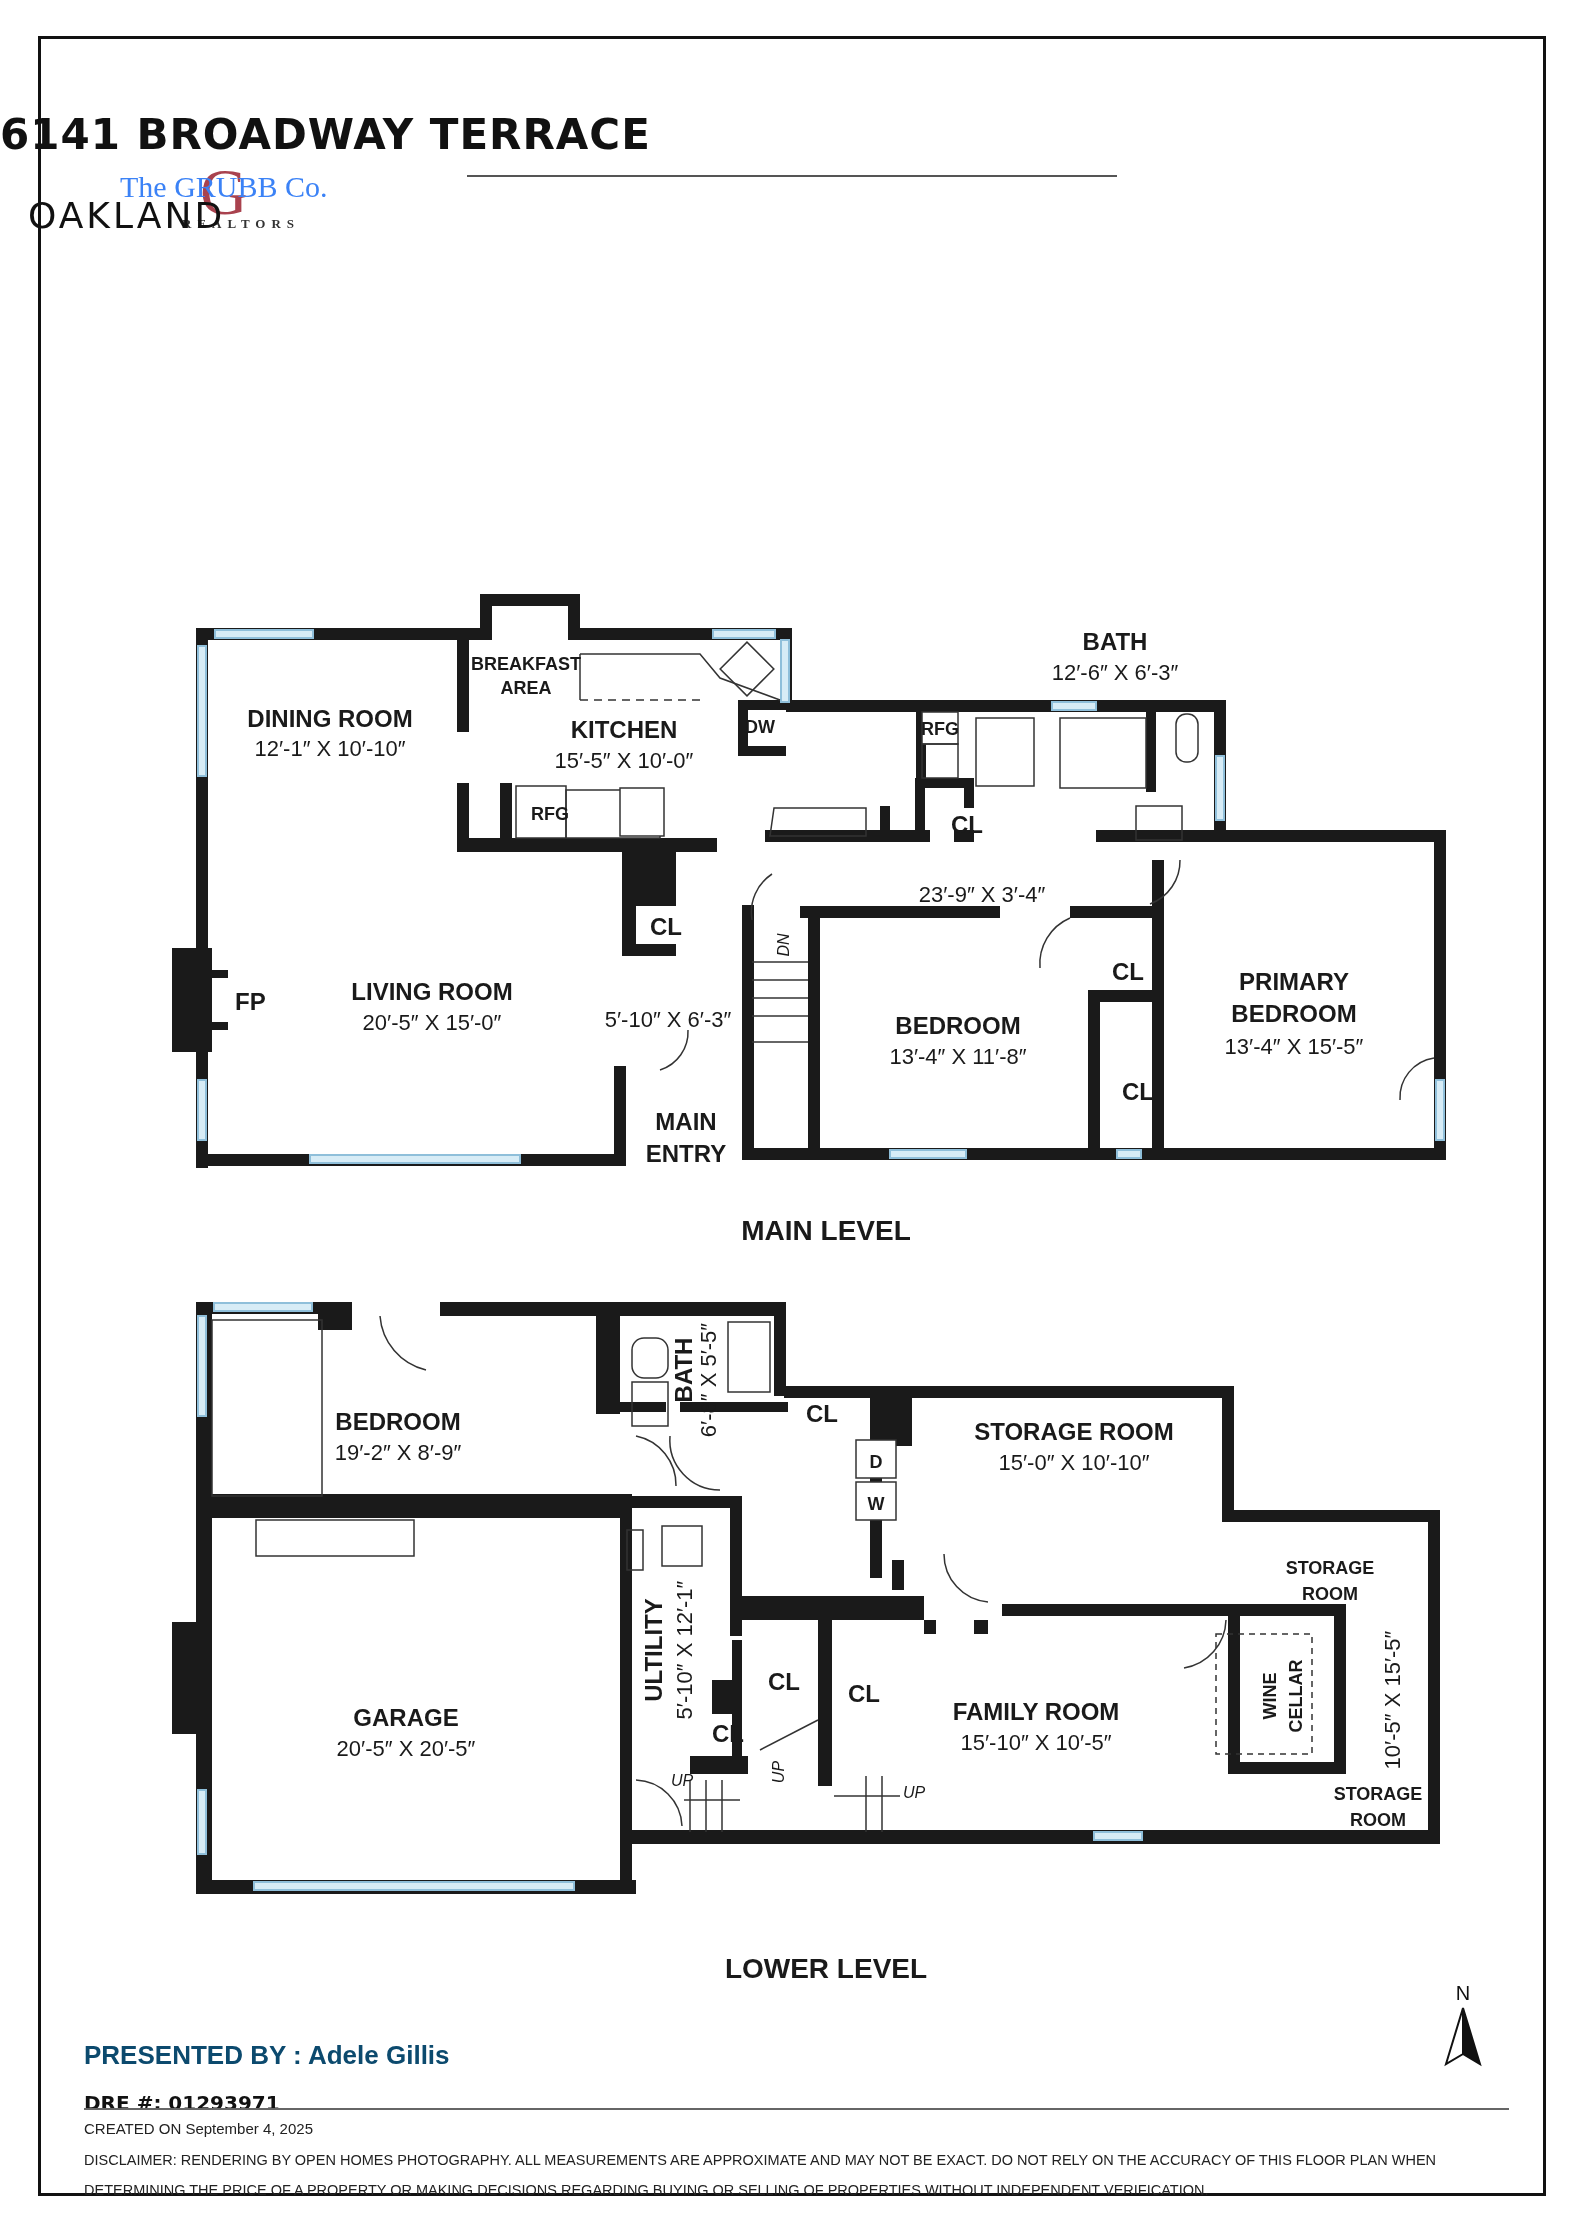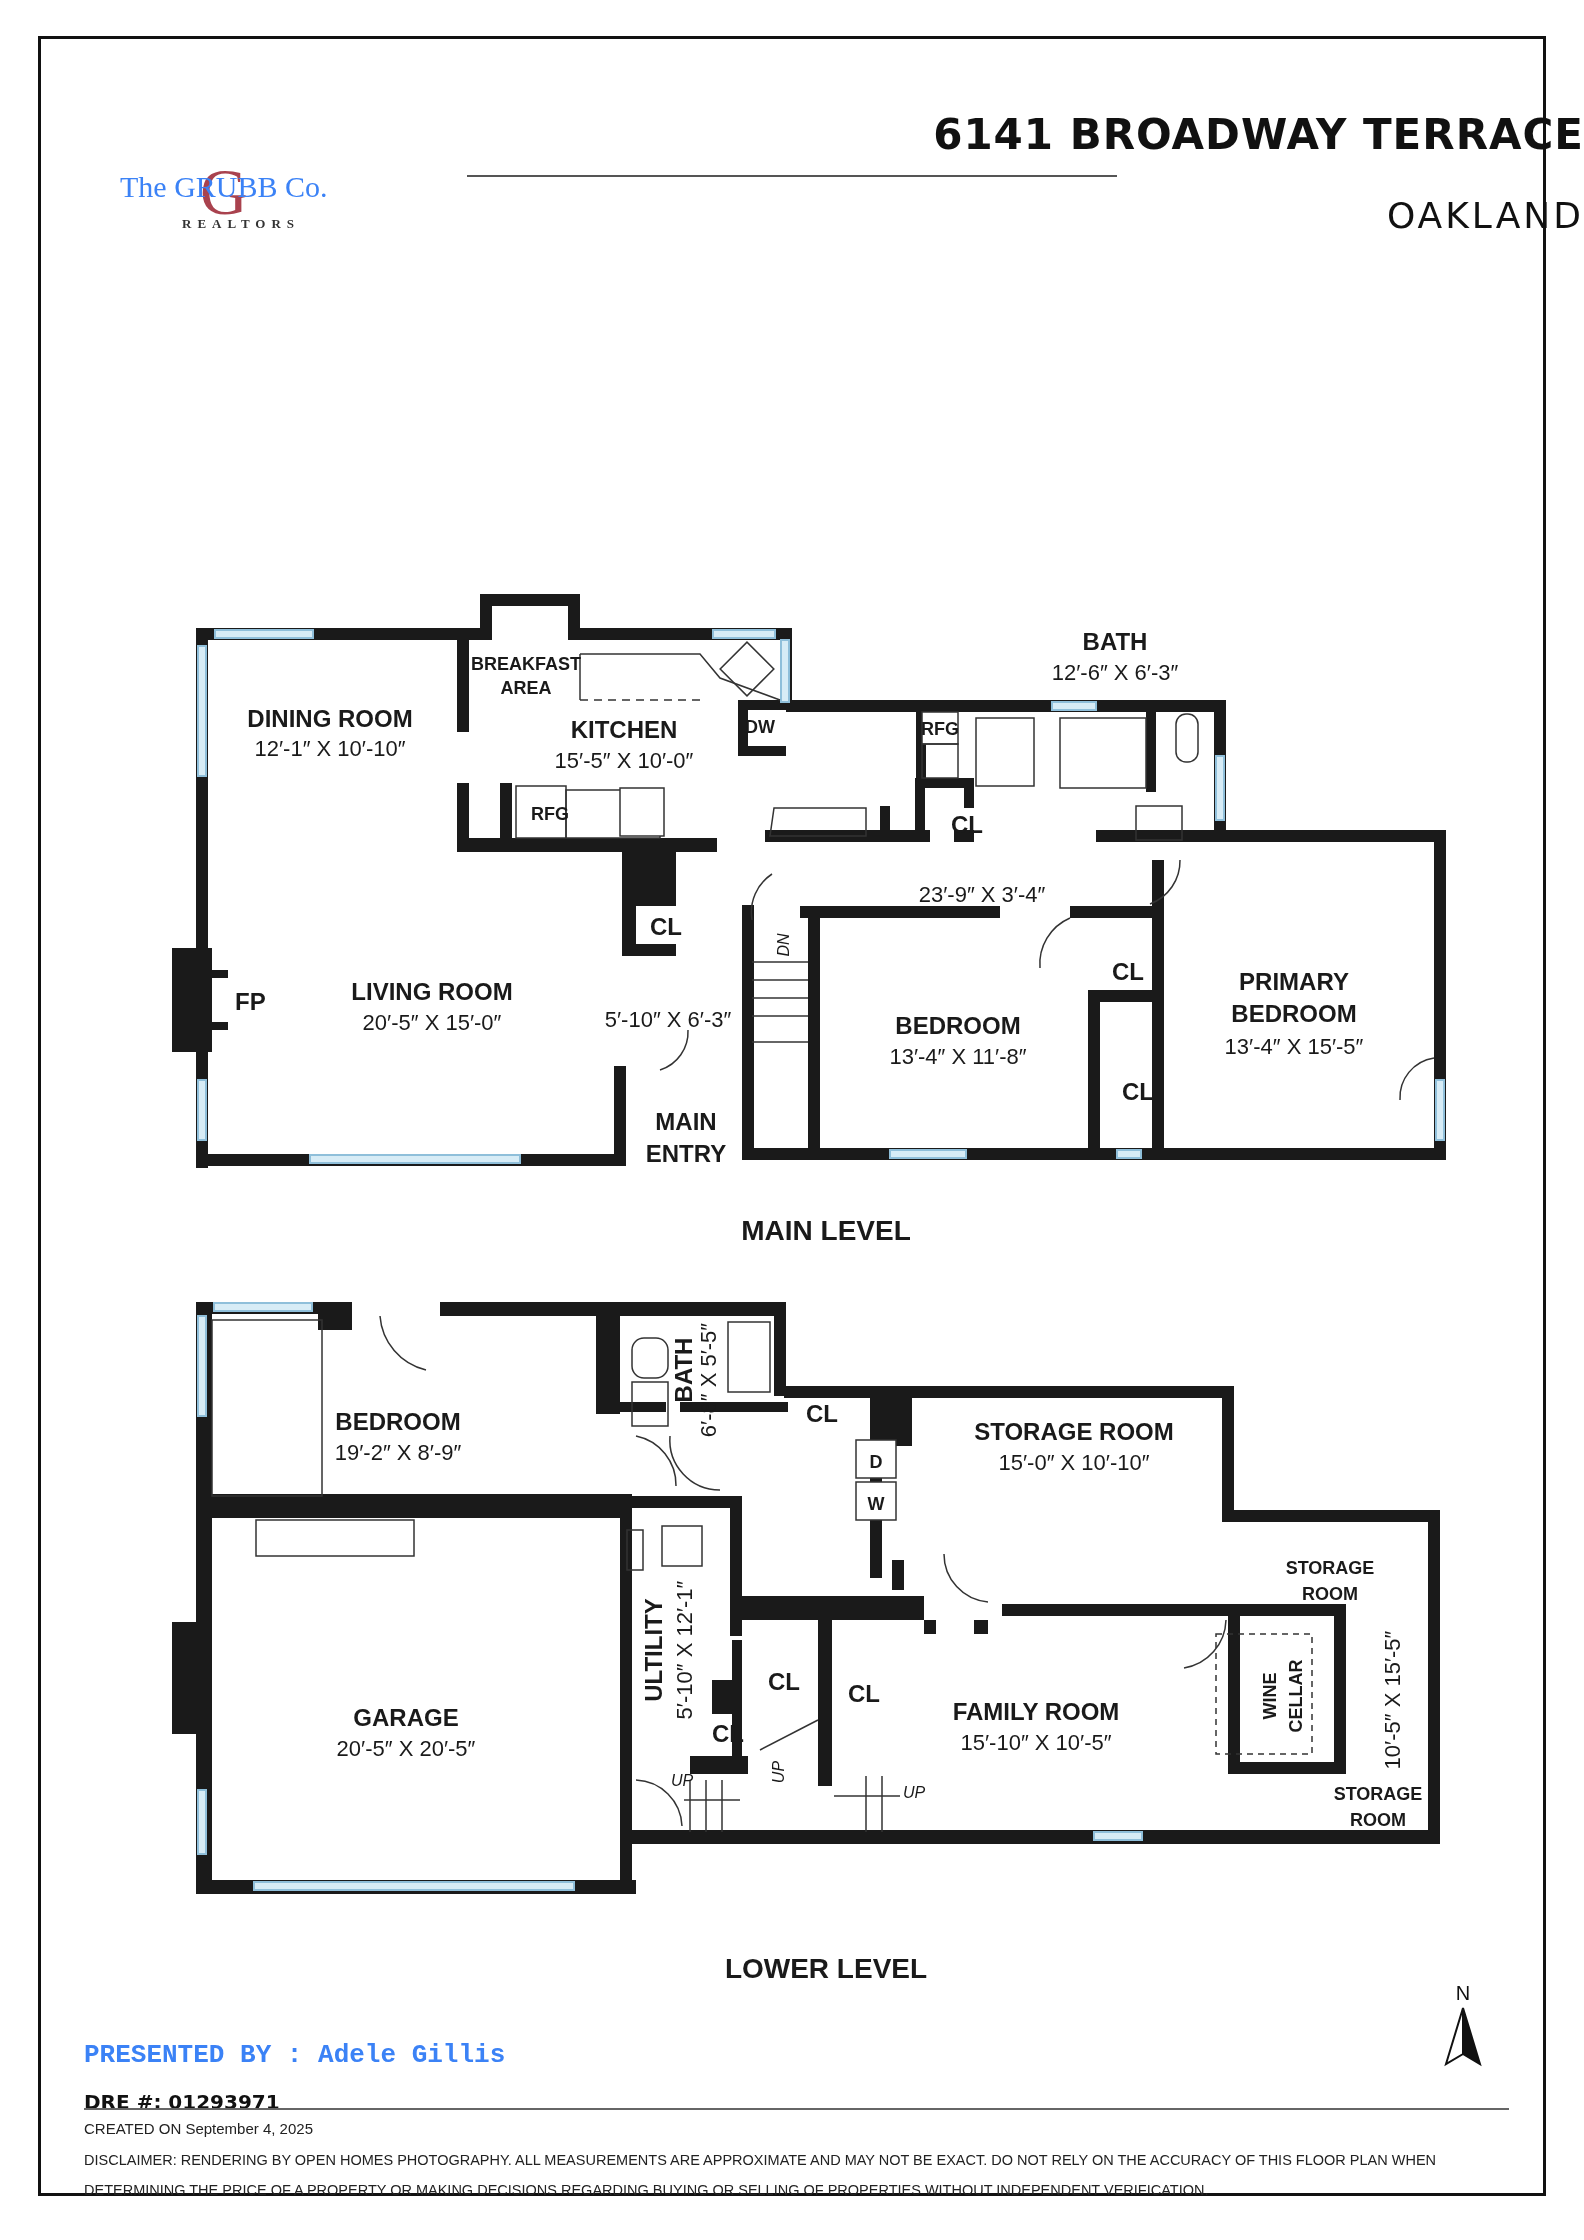--- a/index.html
+++ b/index.html
@@ -1,33 +1,33 @@
 <!DOCTYPE html>
 <html><head>
 <meta charset="utf-8">
 <style>
   html,body{margin:0;padding:0;background:#fff;}
   body{width:1584px;height:2240px;position:relative;overflow:hidden;font-family:"Liberation Sans",sans-serif;}
   .frame{position:absolute;left:38px;top:36px;width:1508px;height:2160px;border:3px solid #111;box-sizing:border-box;}
-  .title{position:absolute;left:0;width:1584px;top:110px;text-align:right;}
+  .title{position:absolute;left:0;width:1584px;top:110px;text-align:left;}
   .title h1{margin:0;font-family:"DejaVu Sans",sans-serif;font-weight:bold;font-size:42px;letter-spacing:1px;color:#111;}
   .title .rule{width:650px;height:2px;background:#555;margin:16px auto 18px auto;}
   .title .city{font-family:"DejaVu Sans",sans-serif;font-size:36px;letter-spacing:3px;color:#111;margin-left:28px;}
   .logo{position:absolute;left:120px;top:160px;width:230px;height:70px;}
   .logo .main{font-family:"Liberation Serif",serif;font-size:30px;color:#3b82f6;position:absolute;left:0;top:10px;white-space:nowrap;}
   .logo .g{font-family:"Liberation Serif",serif;font-size:66px;color:#9b2230;position:absolute;left:80px;top:-6px;opacity:.85;}
   .logo .sub{font-family:"Liberation Serif",serif;font-size:13px;letter-spacing:6px;color:#333;position:absolute;left:62px;top:56px;font-weight:bold;}
   svg.plan{position:absolute;left:0;top:0;}
   .rl{font-family:"Liberation Sans",sans-serif;font-weight:bold;fill:#1a1a1a;font-size:24px;}
   .rd{font-family:"Liberation Sans",sans-serif;fill:#1a1a1a;font-size:22px;}
   .sm{font-family:"Liberation Sans",sans-serif;font-weight:bold;fill:#1a1a1a;font-size:18px;}
   .it{font-family:"Liberation Sans",sans-serif;font-style:italic;fill:#1a1a1a;font-size:16px;}
   .lvl{font-family:"Liberation Sans",sans-serif;font-weight:bold;fill:#1a1a1a;font-size:28px;}
   .footer{position:absolute;left:84px;top:2040px;}
-  .presented{font-family:Liberation Mono, monospace;font-weight:bold;font-size:26px;color:#3b82f6;}
+  .presented{font-family:Liberation Sans, sans-serif;font-weight:bold;font-size:26px;color:#0c4a6e;}
   .dre{font-family:"DejaVu Sans",sans-serif;font-weight:bold;font-size:20px;color:#111;margin-top:20px;}
   .frule{position:absolute;left:84px;top:2108px;width:1425px;height:2px;background:#666;}
   .created{position:absolute;left:84px;top:2120px;font-size:15px;color:#222;}
   .disc{position:absolute;left:84px;top:2145px;width:1440px;font-size:14.5px;color:#222;line-height:30px;}
   .north{position:absolute;left:1438px;top:1984px;width:50px;height:90px;}
 </style>
 </head>
 <body>
 
 <div class="frame"></div>

